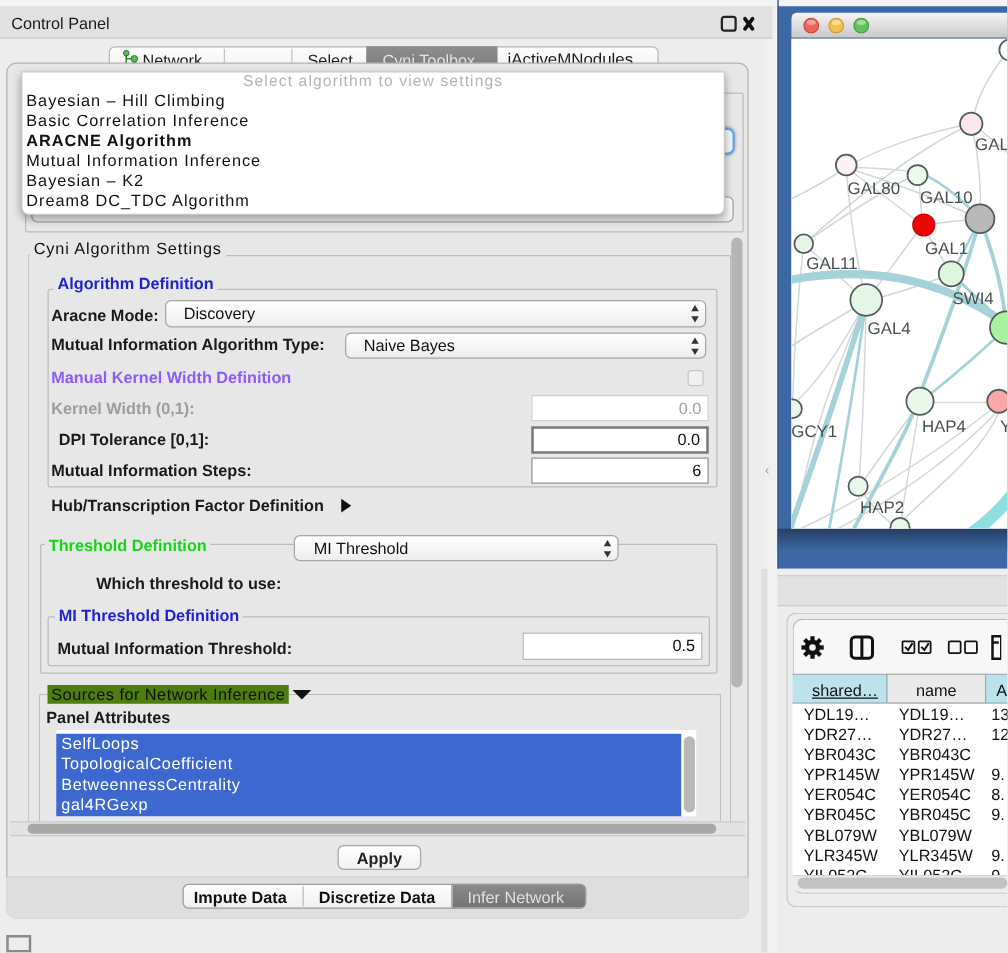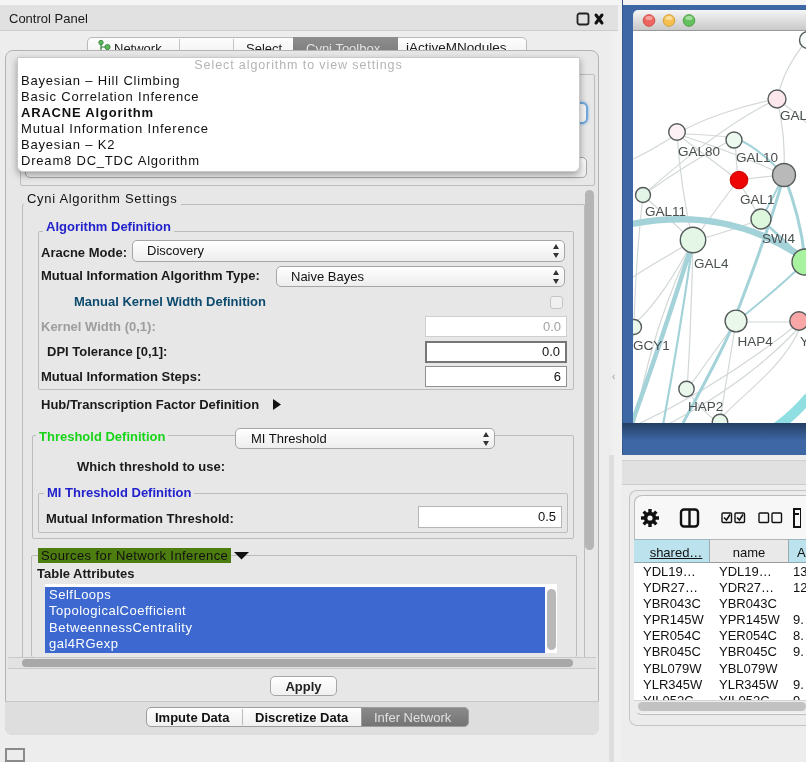--- a/index.html
+++ b/index.html
@@ -79,21 +79,21 @@
 </div>
 
 <div class="abs blab" style="left:41px;top:268px;">Mutual Information Algorithm Type:</div>
 <div class="combo" style="left:276px;top:266px;width:289px;height:21px;">Naive Bayes
  <svg class="arr" viewBox="0 0 8 16">
       <path d="M4 1 L7 6 H1 Z" fill="#333"></path>
       <path d="M4 15 L1 10 H7 Z" fill="#333"></path>
     </svg>
 </div>
 
-<div class="abs blab" style="left:41px;top:294px;color:#0c4a6e;margin-left:33px;">Manual Kernel Width Definition</div>
+<div class="abs blab" style="left:41px;top:294px;color:#8b5cf6;">Manual Kernel Width Definition</div>
 <div class="abs" style="left:550px;top:296px;width:13px;height:13px;background:#f0f0f0;border:1px solid #c6c6c6;border-radius:3px;"></div>
 
 <div class="abs blab" style="left:41px;top:319px;color:#9d9d9d;">Kernel Width (0,1):</div>
 <div class="tfield" style="left:425px;top:316px;width:142px;height:21px;border:1px solid #cfcfcf;color:#a3a3a3;">0.0</div>
 
 <div class="abs blab" style="left:47px;top:344px;">DPI Tolerance [0,1]:</div>
 <div class="tfield" style="left:425px;top:341px;width:142px;height:22px;border:2px solid #777777;line-height:18px;">0.0</div>
 
 <div class="abs blab" style="left:41px;top:369px;">Mutual Information Steps:</div>
 <div class="tfield" style="left:425px;top:366px;width:142px;height:21px;border:1px solid #919191;">6</div>
@@ -119,21 +119,21 @@
 
 <div class="abs blab" style="left:46px;top:511px;">Mutual Information Threshold:</div>
 <div class="tfield" style="left:418px;top:506px;width:144px;height:22px;border:1px solid #b5b5b5;line-height:20px;">0.5</div>
 
 <div class="gframe" style="left:31px;top:555px;width:546px;height:102px;border-bottom:none;"></div>
 <div class="abs grouplabel" style="left:38px;top:548px;color:#111;background:#4d7c0f;letter-spacing:0.4px;">Sources for Network Inference</div>
 <svg class="abs" style="left:233px;top:551px;" width="17" height="9" viewBox="0 0 17 9">
     <path d="M1 1 L16 1 L8.5 8.5 Z" fill="#111"></path>
   </svg>
 
-<div class="abs blab" style="left:37px;top:566px;">Table Attributes</div>
+<div class="abs blab" style="left:37px;top:566px;">Panel Attributes</div>
 
 <div class="abs" style="left:45px;top:584px;width:512px;height:69px;background:#ffffff;"></div>
 <div class="abs" style="left:45px;top:587px;width:500px;height:66px;background:#3c68cf;color:#fff;font-size:13px;line-height:16.3px;padding-left:4px;letter-spacing:0.5px;">
 SelfLoops<br>TopologicalCoefficient<br>BetweennessCentrality<br>gal4RGexp
 </div>
 <div class="abs" style="left:547px;top:589px;width:9px;height:61px;background:#b8b8b8;border-radius:5px;"></div>
 
 <div class="abs" style="left:8px;top:657px;width:588px;height:12px;background:#e2e2e2;border-top:1px solid #c9c9c9;border-bottom:1px solid #c9c9c9;"></div>
 <div class="abs" style="left:22px;top:659px;width:551px;height:8px;background:#a8a8a8;border-radius:4px;"></div>
 

